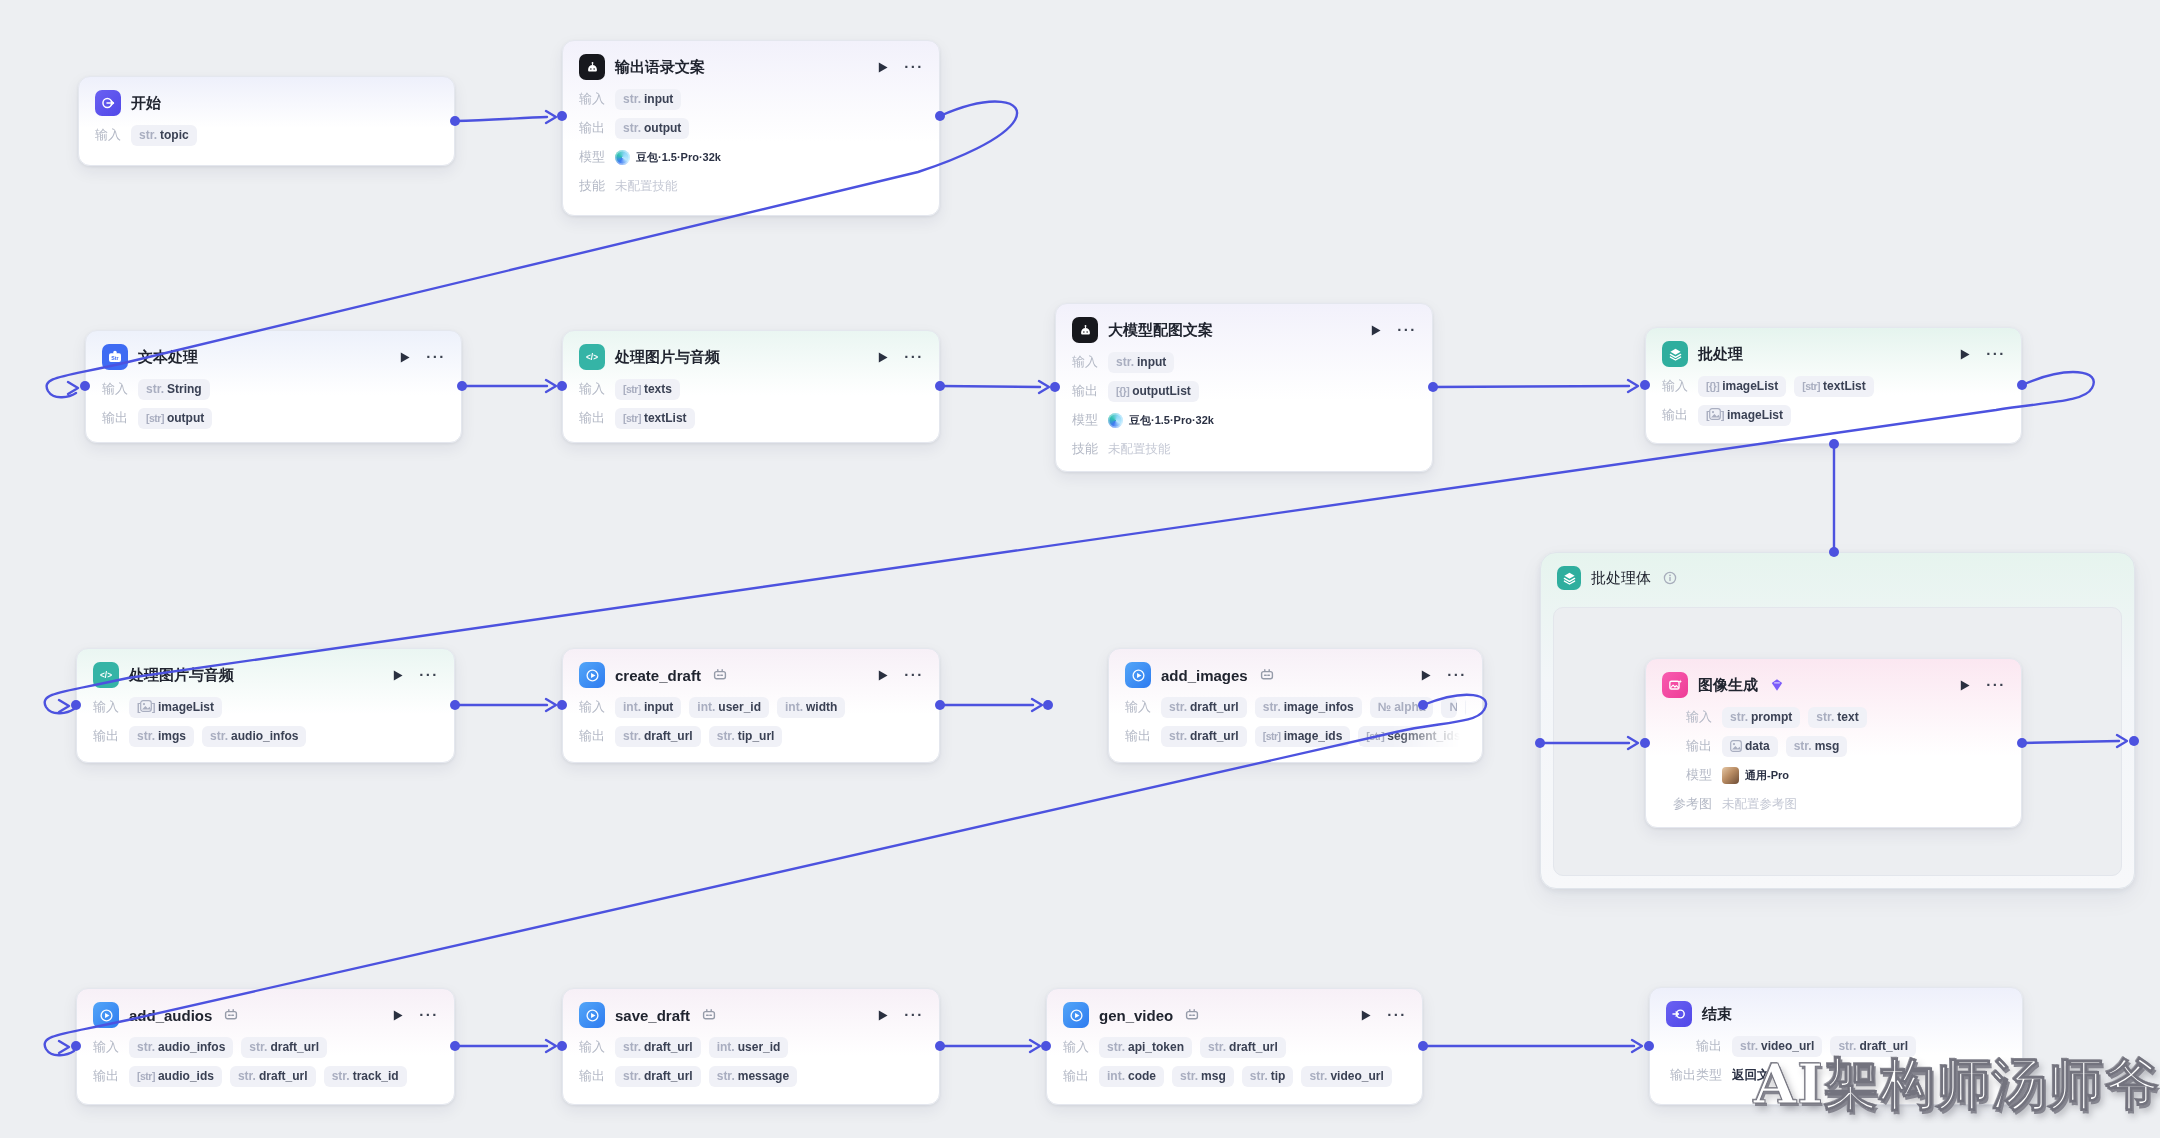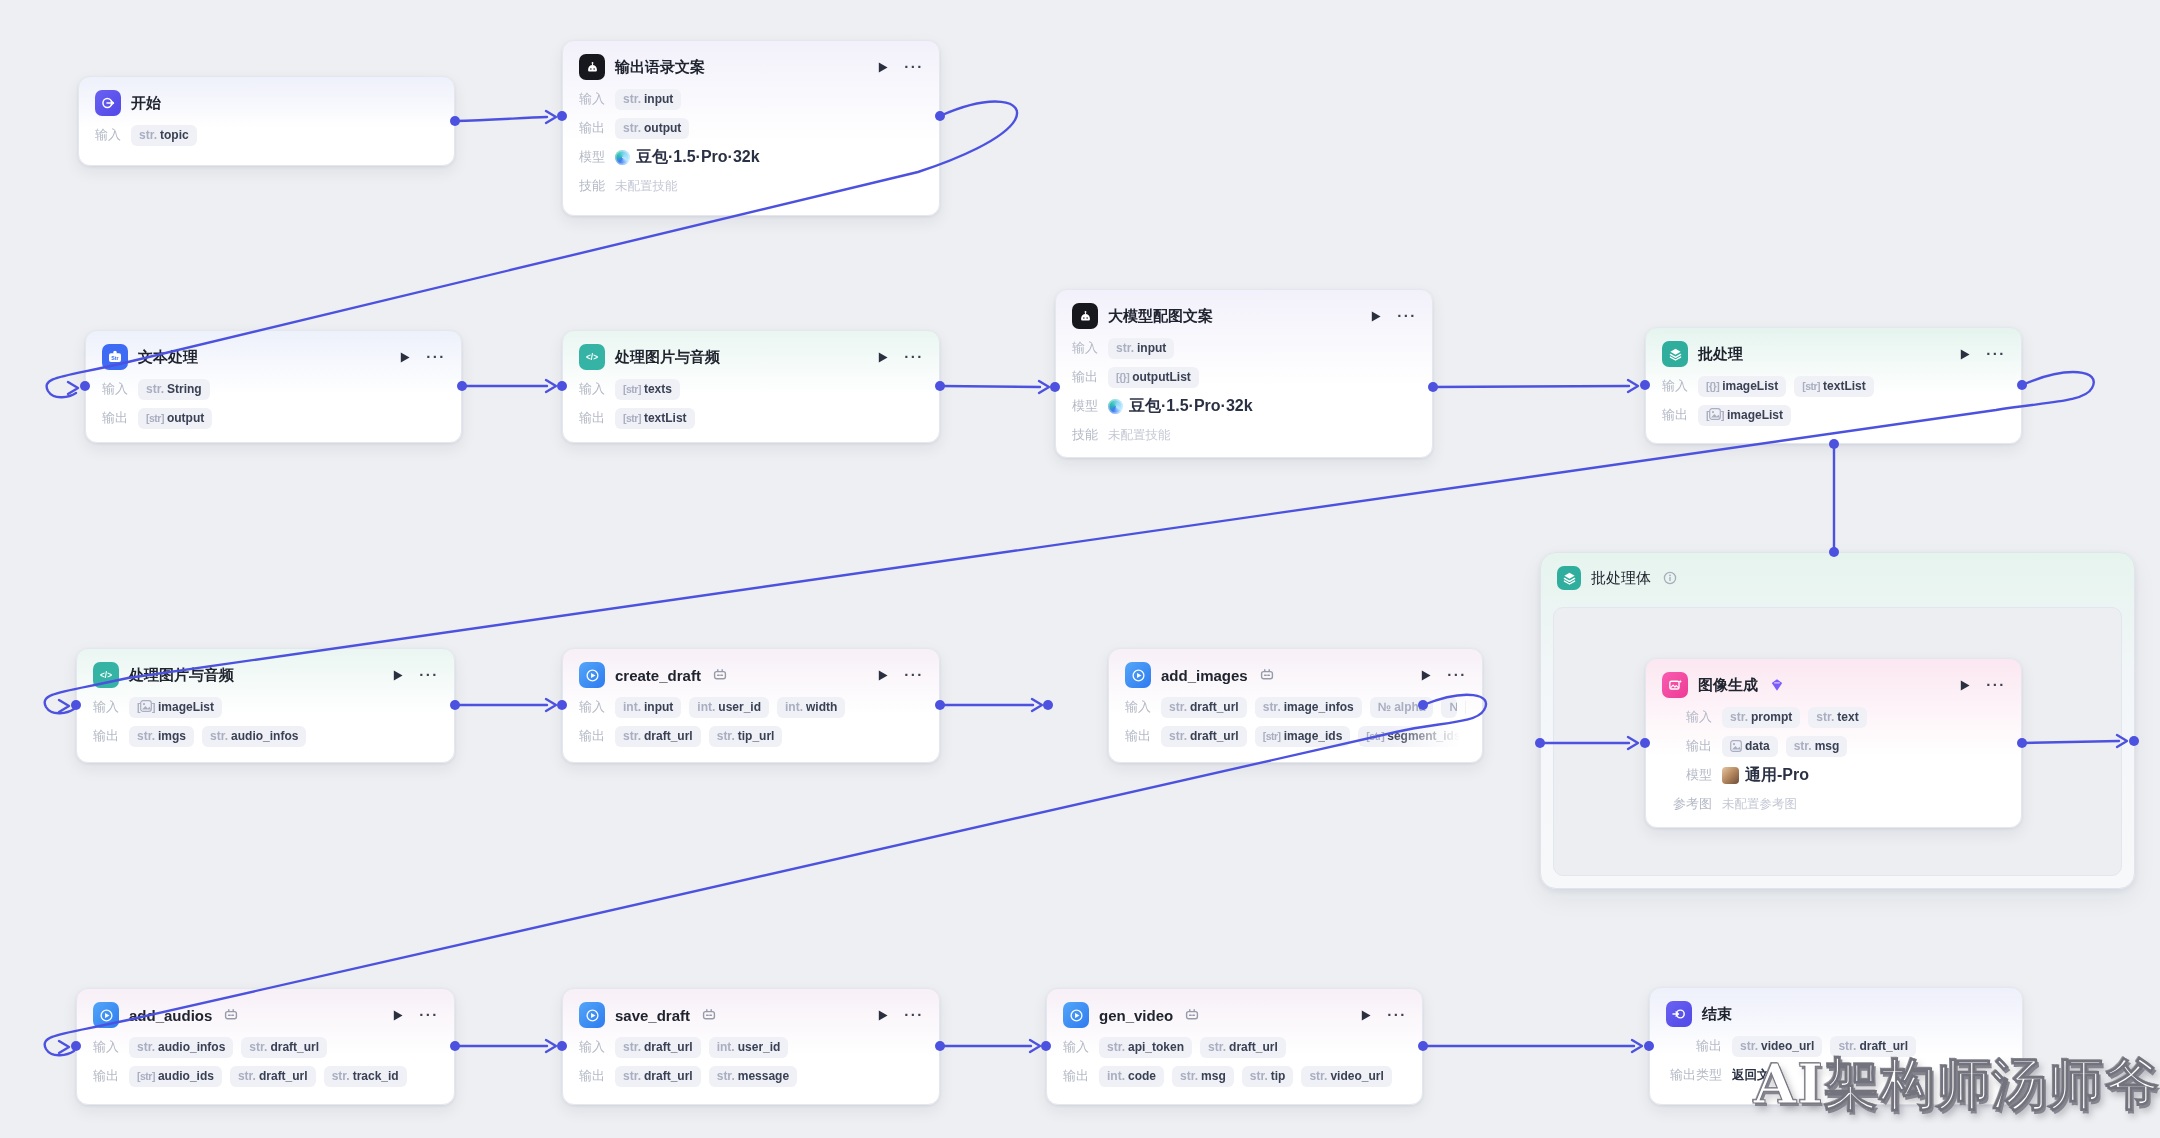--- a/index.html
+++ b/index.html
@@ -21,21 +21,21 @@
   .pill{display:inline-flex;align-items:center;background:#f0f1f7;border-radius:6px;padding:3px 8px;font-size:12px;line-height:15px;white-space:nowrap;}
   .pill .pfx{color:#a9aec0;margin-right:3px;font-weight:700;}
   .pill .pfx.bk{font-size:10.5px;letter-spacing:-.5px;}
   .pill .nm{color:#3a4154;font-weight:700;}
   .pill .nm.muted{color:#a9aec0;}
   .pill.fade{-webkit-mask-image:linear-gradient(90deg,#000 30%,transparent 92%);mask-image:linear-gradient(90deg,#000 30%,transparent 92%);}
   .pill.stub{max-width:26px;overflow:hidden;}
   .pill.more{color:#9aa0ae;font-weight:700;padding:3px 6px;font-size:11px;letter-spacing:1px;}
   .muted-text{font-size:12.5px;color:#c4c8d4;}
   .plain-text{font-size:12.5px;color:#2b3144;font-weight:600;}
-  .model-row{display:flex;align-items:center;gap:6px;font-size:16px;color:#2b3144;font-weight:600;}
+  .model-row{display:flex;align-items:center;gap:6px;font-size:11px;color:#2b3144;font-weight:600;}
   .doubao{width:15px;height:15px;border-radius:50%;background:conic-gradient(from 210deg,#3e78f2,#2fc1b0,#8fd8f8,#b9e8ff,#3e78f2);box-shadow:inset 0 0 0 1.5px rgba(255,255,255,.35);}
   .avatar{width:17px;height:17px;border-radius:4px;background:linear-gradient(135deg,#e6c8a6 0%,#b98c63 45%,#6d4c35 100%);}
   #batch-body{position:absolute;box-sizing:border-box;border-radius:16px;border:1px solid #e0e5eb;z-index:2;
       background:linear-gradient(180deg,#e6f4ee 0%,#f3f6f9 38%,#f7f8fa 100%);box-shadow:0 2px 6px rgba(25,35,65,.07),0 10px 24px rgba(25,35,65,.06);}
   .bb-header{display:flex;align-items:center;gap:10px;padding:13px 16px 9px;}
   .bb-title{font-size:15px;font-weight:400;color:#20242f;}
   .bb-canvas{position:absolute;left:12px;right:12px;top:54px;bottom:12px;background:#eceef1;border-radius:10px;border:1px solid #e3e6ec;}
   #edges{position:absolute;left:0;top:0;z-index:20;pointer-events:none;}
   #watermark{position:absolute;right:0px;bottom:16px;z-index:30;font-family:"DejaVu Serif","Liberation Serif",serif;
       font-size:55px;font-weight:700;color:#ffffff;white-space:nowrap;letter-spacing:1px;
@@ -266,21 +266,21 @@
       <div class="row">
         <span class="row-label" style="width: 26px;">输出</span>
         <div class="tags">
           <span class="pill">
             <span class="pfx bk">[str]</span>
             <span class="nm">textList</span>
           </span>
         </div>
       </div>
     </div>
-    <div class="node" style="left: 1055px; top: 289px; width: 378px; height: 169px; background: linear-gradient(rgb(242, 241, 251) 0%, rgb(255, 255, 255) 58%);">
+    <div class="node" style="left: 1055px; top: 303px; width: 378px; height: 169px; background: linear-gradient(rgb(242, 241, 251) 0%, rgb(255, 255, 255) 58%);">
       <div class="node-header">
         <div class="node-icon" style="background: rgb(23, 24, 29);">
           <svg width="17" height="17" viewBox="0 0 24 24">
             <path d="M5.8 14.8c0-3.4 2.8-6.2 6.2-6.2s6.2 2.8 6.2 6.2v1c0 1-.8 1.8-1.8 1.8H7.6c-1 0-1.8-.8-1.8-1.8z" fill="#fff"></path>
             <circle cx="9.7" cy="14.2" r="1.1" fill="#17181d"></circle>
             <circle cx="14.3" cy="14.2" r="1.1" fill="#17181d"></circle>
             <path d="M12 8.4V6.6" stroke="#fff" stroke-width="1.6"></path>
             <circle cx="12" cy="5.6" r="1.3" fill="#fff"></circle>
           </svg>
         </div>

